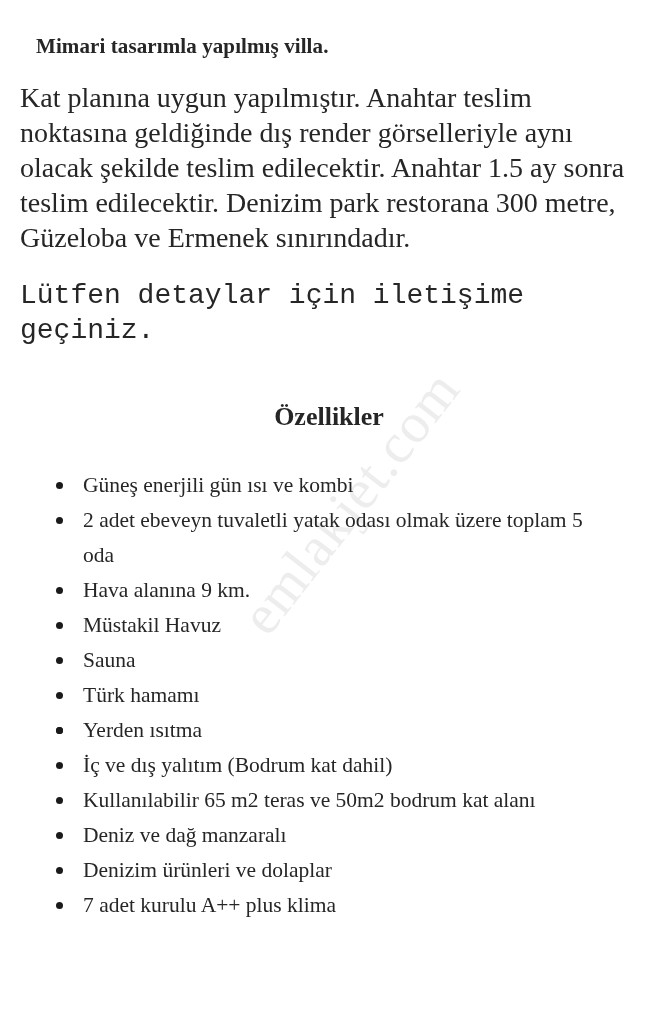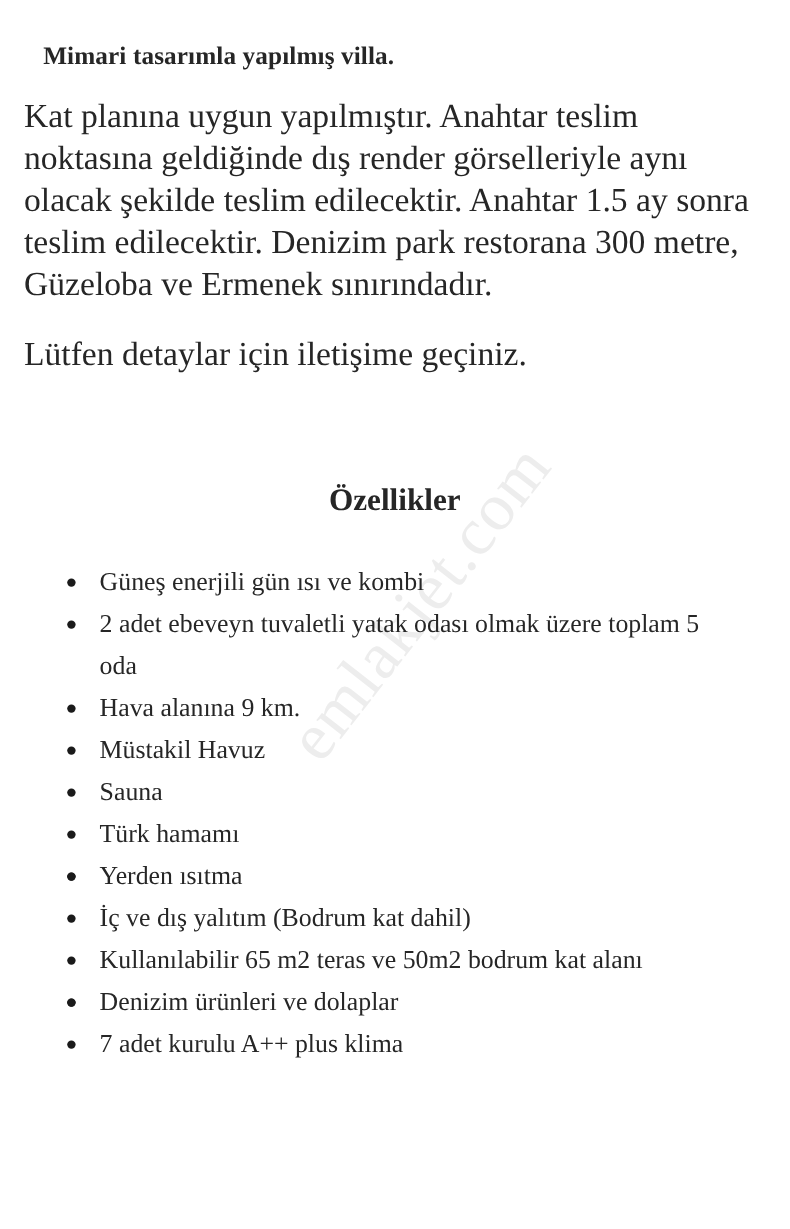--- a/index.html
+++ b/index.html
@@ -60,21 +60,21 @@
 
   .para {
     position: absolute;
     left: 20px;
     width: 620px;
     font-size: 28px;
     line-height: 35px;
     margin: 0;
   }
   .para-1 { top: 80px; }
-  .para-2 { top: 278px; }
+  .para-2 { top: 278px; font-family: Liberation Mono, monospace; }
 
   .section-heading {
     position: absolute;
     left: 0;
     top: 402px;
     width: 658px;
     text-align: center;
     font-size: 26px;
     font-weight: bold;
     margin: 0;
@@ -158,20 +158,21 @@
       <li>
         <span class="bullet"></span>
         <span>İç ve dış yalıtım (Bodrum kat dahil)</span>
       </li>
       <li>
         <span class="bullet"></span>
         <span>Kullanılabilir 65 m2 teras ve 50m2 bodrum kat alanı</span>
       </li>
       <li>
         <span class="bullet"></span>
+        <span>Deniz ve dağ manzaralı</span>
       </li>
       <li>
         <span class="bullet"></span>
         <span>Denizim ürünleri ve dolaplar</span>
       </li>
       <li>
         <span class="bullet"></span>
         <span>7 adet kurulu A++ plus klima</span>
       </li>
     </ul>

